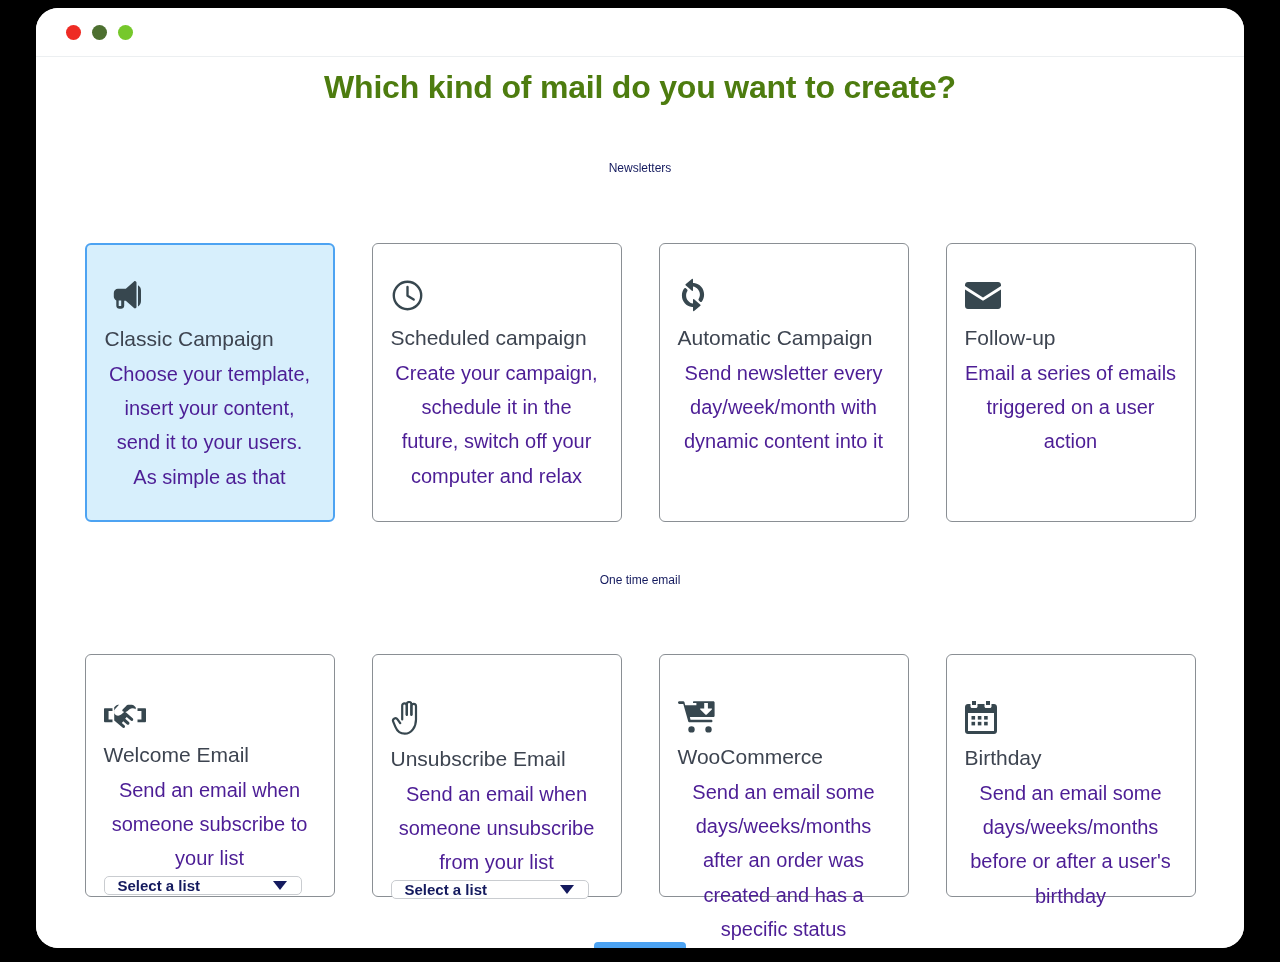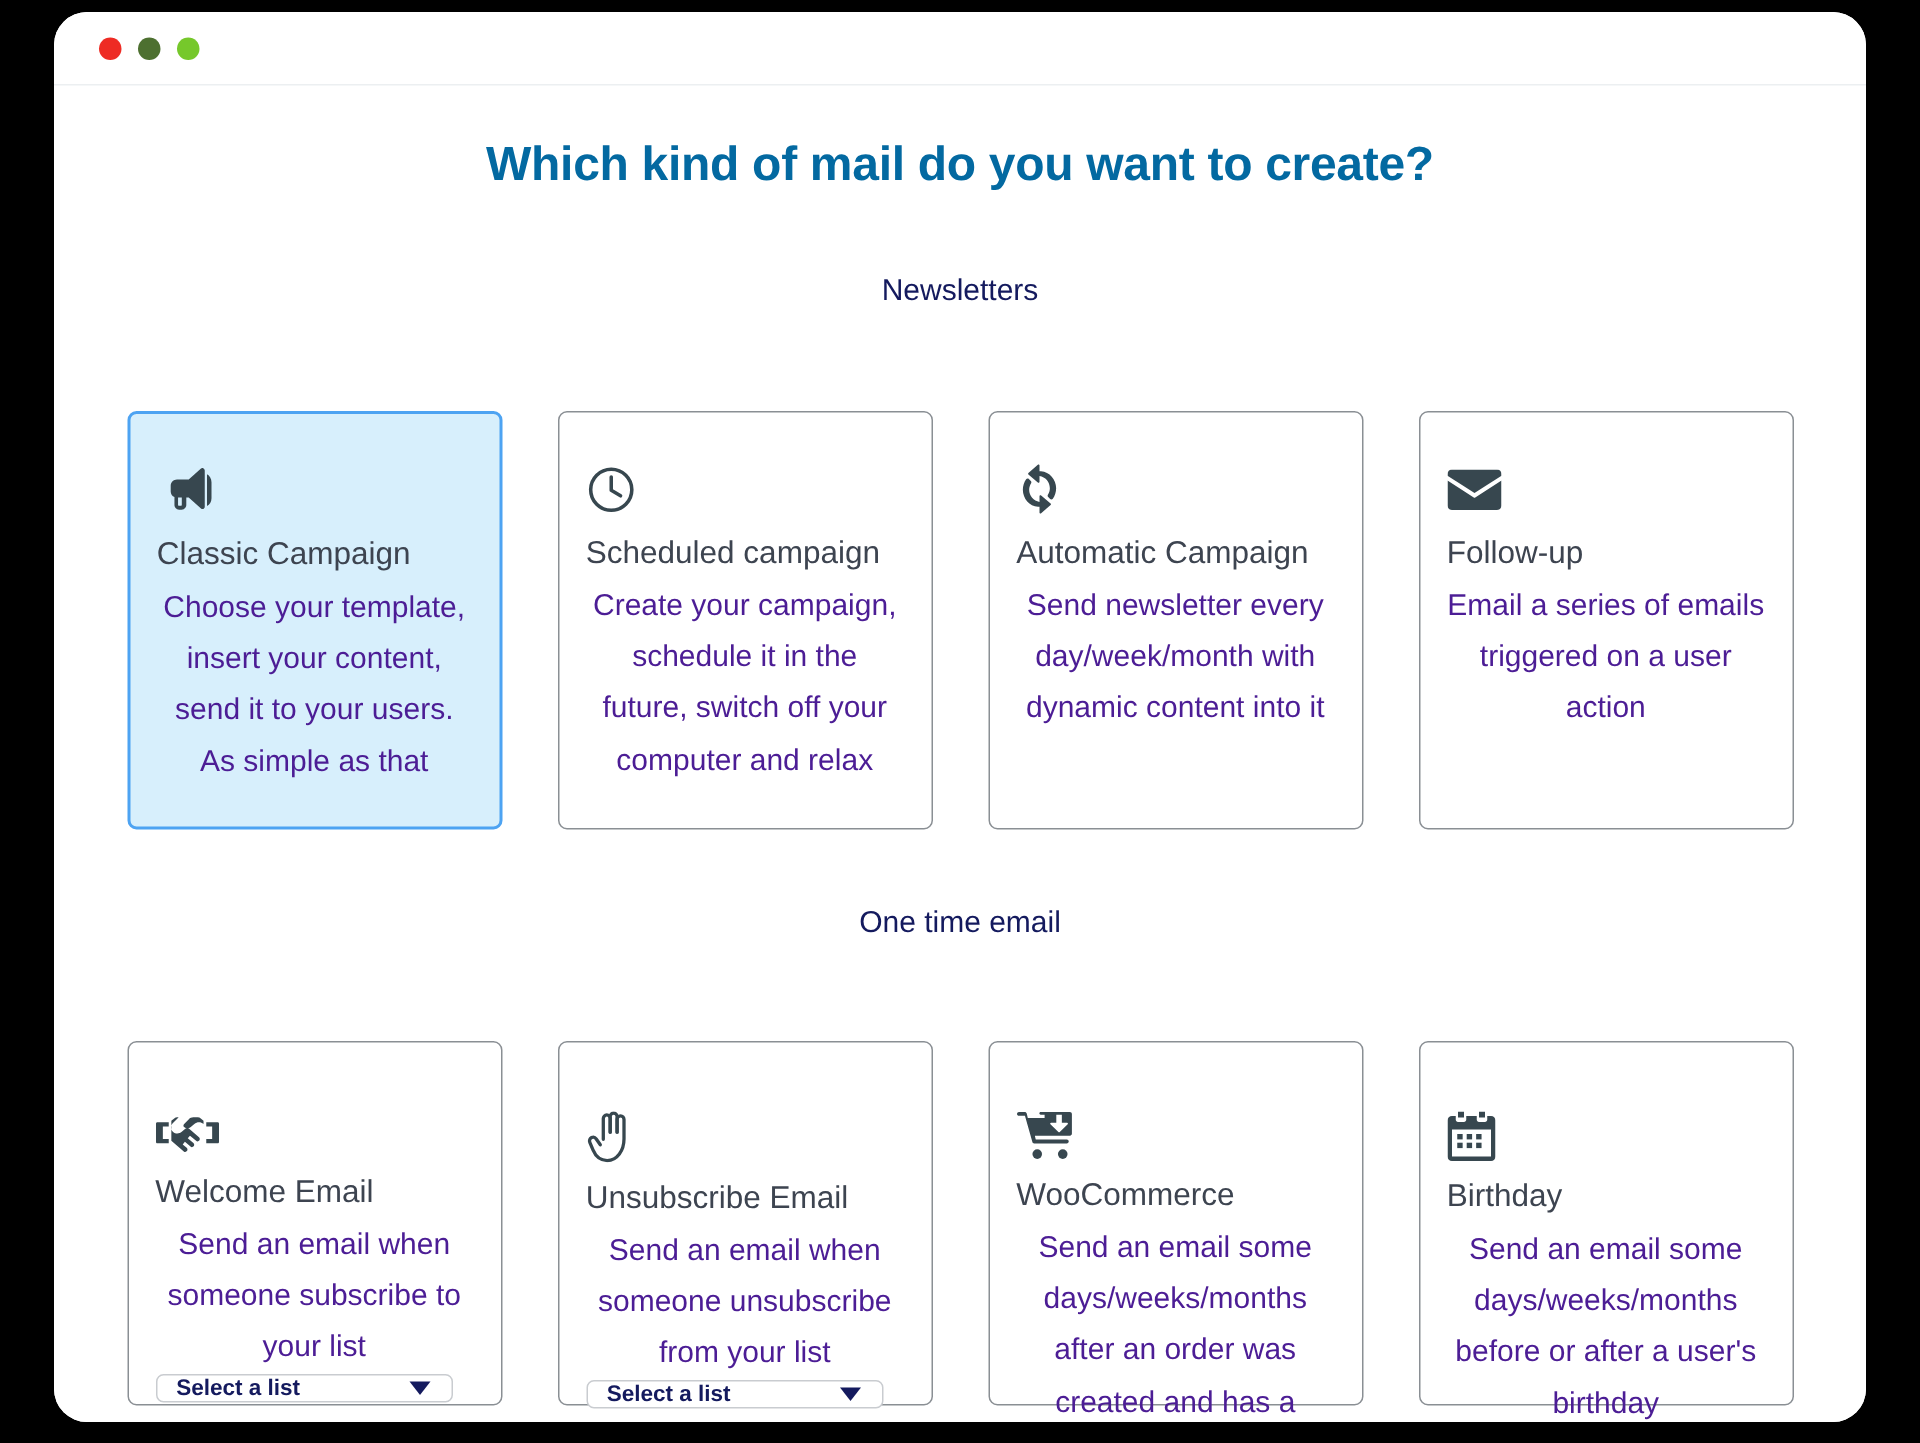--- a/index.html
+++ b/index.html
@@ -54,30 +54,30 @@
     flex: 1 1 auto;
     background: #ffffff;
     border-top: 1px solid #eceff1;
     padding: 0 32px;
     display: flex;
     flex-direction: column;
     align-items: center;
   }
 
   .page-title {
-    margin-top: 34px;
+    margin-top: 12px;
     font-size: 32px;
     font-weight: bold;
-    color: #0369a1;
+    color: #4d7c0f;
     letter-spacing: -0.2px;
     text-align: center;
   }
 
   .section-heading {
-    font-size: 20px;
+    font-size: 12px;
     color: #141a5e;
     text-align: center;
     font-weight: normal;
   }
 
   .section-newsletters .section-heading { margin-top: 55px; }
   .section-onetime    .section-heading { margin-top: 51px; }
 
   .card-row {
     display: flex;

